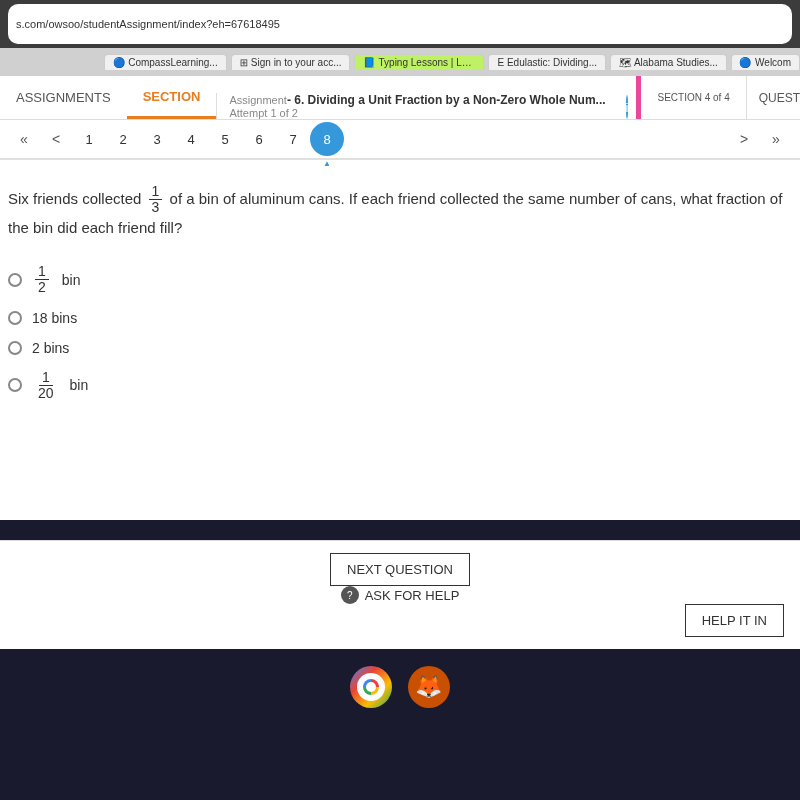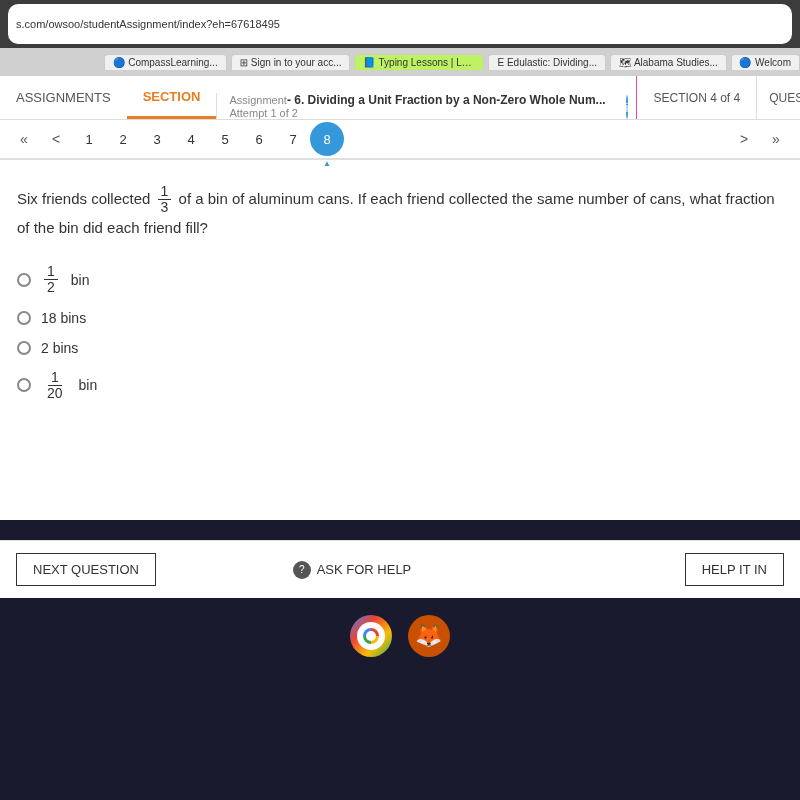--- a/index.html
+++ b/index.html
@@ -16,44 +16,44 @@
 
     
     .app-header { background: #fff; border-bottom: 1px solid #ddd; display: flex; align-items: flex-end; height: 44px; }
     .app-nav { display: flex; align-items: center; height: 100%; }
     .nav-assignments { padding: 0 16px; font-size: 13px; color: #555; height: 100%; display: flex; align-items: center; cursor: pointer; }
     .nav-courses { padding: 0 16px; font-size: 13px; color: #e67e22; font-weight: bold; height: 100%; display: flex; align-items: center; cursor: pointer; border-bottom: 3px solid #e67e22; }
     .assignment-info { flex: 1; padding: 0 12px; border-left: 1px solid #ddd; display: flex; flex-direction: column; justify-content: center; }
     .assignment-label { font-size: 11px; color: #888; }
     .assignment-title { font-size: 12px; color: #333; font-weight: bold; white-space: nowrap; overflow: hidden; text-overflow: ellipsis; max-width: 340px; }
     .info-icon { width: 24px; height: 24px; border-radius: 50%; background: #3498db; color: #fff; font-size: 13px; display: flex; align-items: center; justify-content: center; margin: 0 8px; cursor: pointer; }
-    .section-info { padding: 0 16px; font-size: 12px; color: #555; border-left: 1px solid #ec4899; height: 100%; display: flex; align-items: center; white-space: nowrap; }
+    .section-info { padding: 0 16px; font-size: 10px; color: #555; border-left: 5px solid #ec4899; height: 100%; display: flex; align-items: center; white-space: nowrap; }
     .question-label { padding: 0 12px; font-size: 12px; color: #555; border-left: 1px solid #ddd; height: 100%; display: flex; align-items: center; }
 
     
     .question-nav { background: #fff; border-bottom: 2px solid #e0e0e0; display: flex; align-items: center; height: 40px; padding: 0 8px; gap: 0; }
     .nav-btn { width: 32px; height: 32px; display: flex; align-items: center; justify-content: center; cursor: pointer; color: #555; font-size: 14px; background: none; border: none; }
     .q-num { width: 34px; height: 34px; display: flex; align-items: center; justify-content: center; cursor: pointer; font-size: 13px; color: #333; border-radius: 3px; }
     .q-num.active { background: #3498db; color: #fff; border-radius: 50%; }
     .q-num.current { position: relative; }
     .q-num.current::after { content: '▲'; position: absolute; bottom: -12px; left: 50%; transform: translateX(-50%); font-size: 8px; color: #3498db; }
 
     
-    .content-area { background: #fff; padding: 24px 17px 16px; min-height: 360px; }
+    .content-area { background: #fff; padding: 24px 8px 16px; min-height: 360px; }
     .question-text { font-size: 15px; color: #333; line-height: 1.6; margin-bottom: 24px; }
     .fraction { display: inline-flex; flex-direction: column; align-items: center; vertical-align: middle; font-size: 14px; margin: 0 3px; line-height: 1.1; }
     .fraction .num { border-bottom: 1px solid #333; padding: 0 3px; }
     .fraction .den { padding: 0 3px; }
 
     .options { display: flex; flex-direction: column; gap: 14px; margin-top: 8px; }
     .option { display: flex; align-items: center; gap: 10px; font-size: 14px; color: #333; cursor: pointer; }
     .radio { width: 14px; height: 14px; border-radius: 50%; border: 2px solid #888; display: inline-block; flex-shrink: 0; cursor: pointer; }
 
     
-    .footer { background: #fff; border-top: 1px solid #ddd; display: flex; align-items: center; padding: 12px 16px; margin-top: 20px; }
+    .footer { background: #fff; border-top: 1px solid #ddd; display: flex; align-items: center; padding: 12px 16px; margin-top: 20px; flex-direction: column; }
     .btn-next { border: 1px solid #333; background: #fff; color: #333; padding: 8px 16px; font-size: 13px; cursor: pointer; }
     .btn-ask { display: flex; align-items: center; gap: 6px; margin: 0 auto; font-size: 13px; color: #333; cursor: pointer; }
     .ask-icon { width: 18px; height: 18px; border-radius: 50%; background: #555; color: #fff; font-size: 10px; display: flex; align-items: center; justify-content: center; }
     .btn-turn-in { border: 1px solid #333; background: #fff; color: #333; padding: 8px 16px; font-size: 13px; cursor: pointer; margin-left: auto; }
 
     
     .taskbar { background: #1a1a2e; height: 60px; display: flex; align-items: center; justify-content: center; gap: 16px; margin-top: 8px; }
     .taskbar-icon { width: 42px; height: 42px; border-radius: 50%; display: flex; align-items: center; justify-content: center; }
     .chrome-icon { background: linear-gradient(135deg, #4285f4, #ea4335, #fbbc05, #34a853); border-radius: 50%; }
     .fox-icon { background: #ff8c00; border-radius: 50%; font-size: 22px; display: flex; align-items: center; justify-content: center; }

